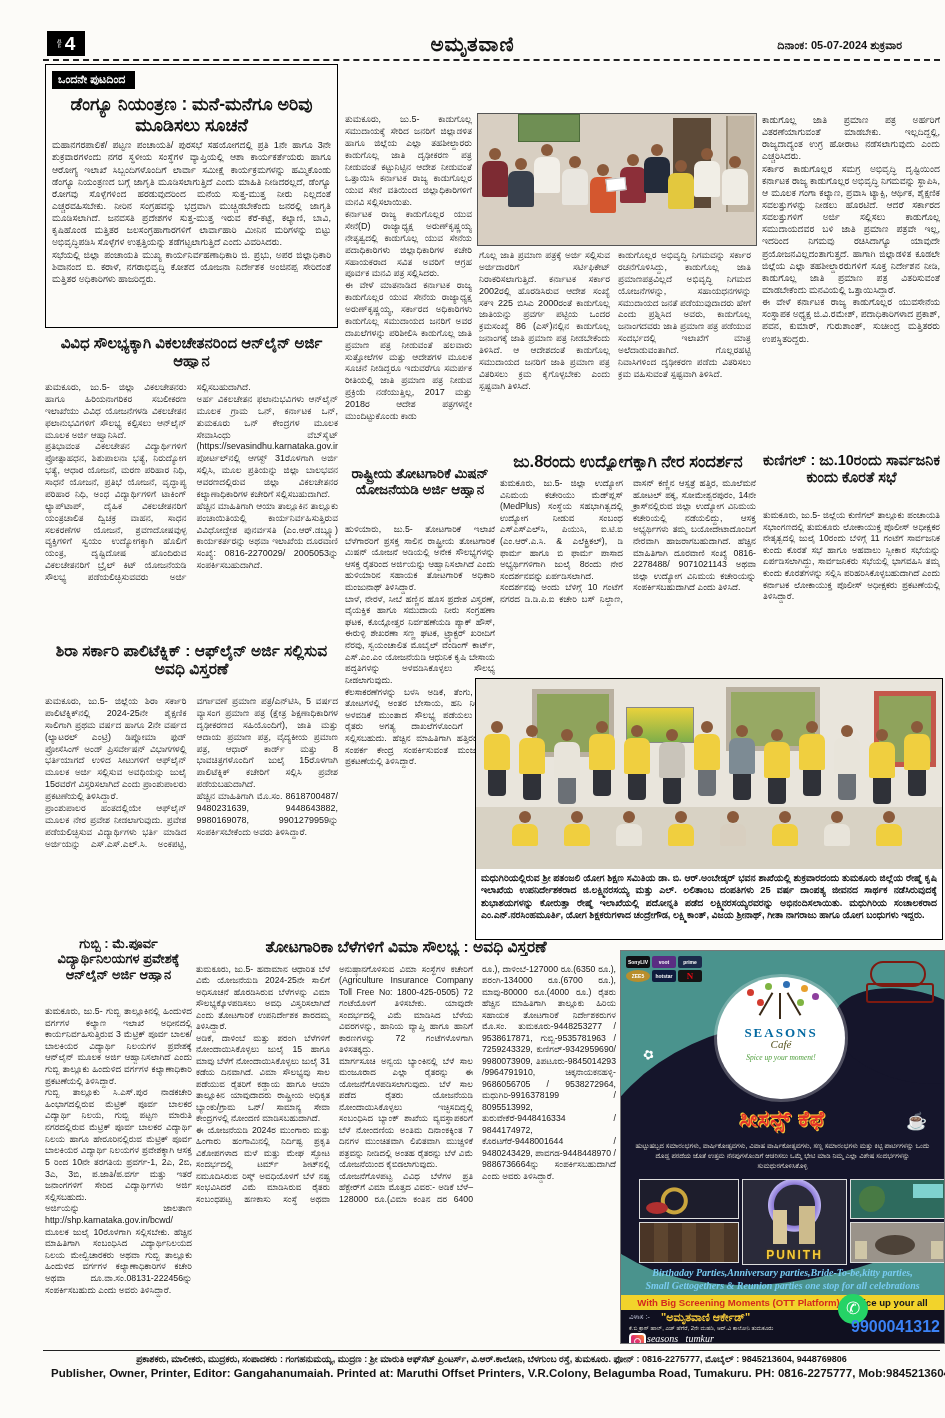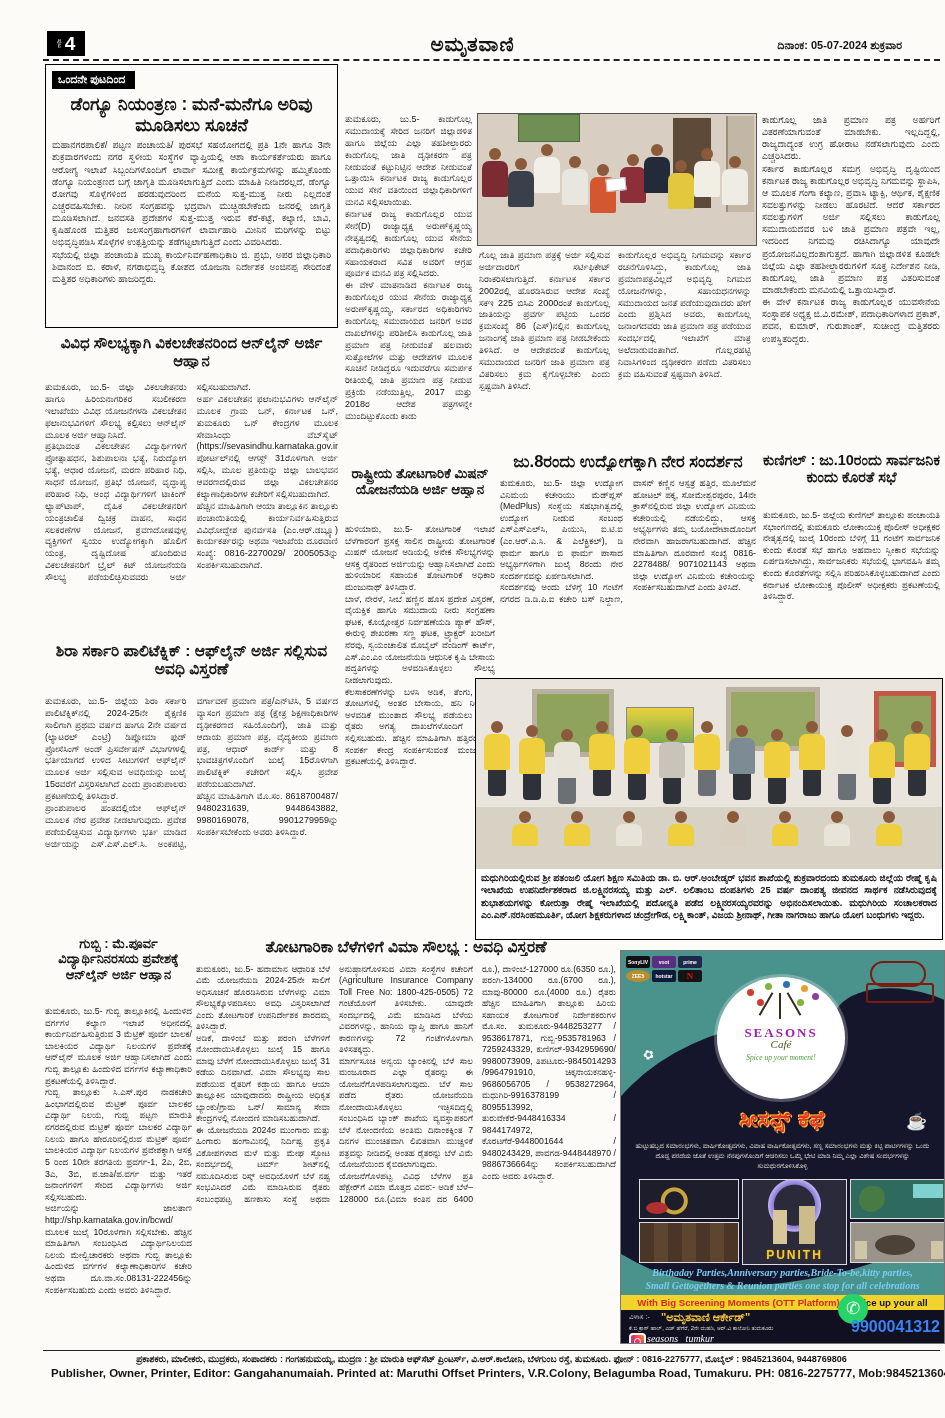--- a/index.html
+++ b/index.html
@@ -79,21 +79,21 @@
   <div class="abs jt cols2" style="left:45px;top:382px;width:293px;height:250px;font-size:9px;">ತುಮಕೂರು, ಜು.5- ಜಿಲ್ಲಾ ವಿಕಲಚೇತನರು ಹಾಗೂ ಹಿರಿಯನಾಗರಿಕರ ಸಬಲೀಕರಣ ಇಲಾಖೆಯು ವಿವಿಧ ಯೋಜನೆಗಳಡಿ ವಿಕಲಚೇತನ ಫಲಾನುಭವಿಗಳಿಗೆ ಸೌಲಭ್ಯ ಕಲ್ಪಿಸಲು ಆನ್‌ಲೈನ್ ಮೂಲಕ ಅರ್ಜಿ ಆಹ್ವಾನಿಸಿದೆ.
 ಪ್ರತಿಭಾವಂತ ವಿಕಲಚೇತನ ವಿದ್ಯಾರ್ಥಿಗಳಿಗೆ ಪ್ರೋತ್ಸಾಹಧನ, ಶಿಶುಪಾಲನಾ ಭತ್ಯೆ, ನಿರುದ್ಯೋಗ ಭತ್ಯೆ, ಆಧಾರ ಯೋಜನೆ, ಮರಣ ಪರಿಹಾರ ನಿಧಿ, ಸಾಧನೆ ಯೋಜನೆ, ಪ್ರತಿಭೆ ಯೋಜನೆ, ವೃದ್ಧಾಪ್ಯ ಪರಿಹಾರ ನಿಧಿ, ಅಂಧ ವಿದ್ಯಾರ್ಥಿಗಳಿಗೆ ಟಾಕಿಂಗ್ ಲ್ಯಾಪ್‌ಟಾಪ್, ದೈಹಿಕ ವಿಕಲಚೇತನರಿಗೆ ಯಂತ್ರಚಾಲಿತ ದ್ವಿಚಕ್ರ ವಾಹನ, ಸಾಧನ ಸಲಕರಣೆಗಳ ಯೋಜನೆ, ಶ್ರವಣದೋಷವುಳ್ಳ ವ್ಯಕ್ತಿಗಳಿಗೆ ಸ್ವಯಂ ಉದ್ಯೋಗಕ್ಕಾಗಿ ಹೊಲಿಗೆ ಯಂತ್ರ, ದೃಷ್ಟಿದೋಷ ಹೊಂದಿರುವ ವಿಕಲಚೇತನರಿಗೆ ಬ್ರೈಲ್ ಕಿಟ್ ಯೋಜನೆಯಡಿ ಸೌಲಭ್ಯ ಪಡೆಯಲಿಚ್ಛಿಸುವವರು ಅರ್ಜಿ ಸಲ್ಲಿಸಬಹುದಾಗಿದೆ.
 ಅರ್ಹ ವಿಕಲಚೇತನ ಫಲಾನುಭವಿಗಳು ಆನ್‌ಲೈನ್ ಮೂಲಕ ಗ್ರಾಮ ಒನ್, ಕರ್ನಾಟಕ ಒನ್, ತುಮಕೂರು ಒನ್ ಕೇಂದ್ರಗಳ ಮೂಲಕ ಸೇವಾಸಿಂಧು ವೆಬ್‌ಸೈಟ್ (https://sevasindhu.karnataka.gov.in/Sevasindhu/DepartmentServicesKannada) ಪೋರ್ಟಲ್‌ನಲ್ಲಿ ಆಗಸ್ಟ್ 31ರೊಳಗಾಗಿ ಅರ್ಜಿ ಸಲ್ಲಿಸಿ, ಮೂಲ ಪ್ರತಿಯನ್ನು ಜಿಲ್ಲಾ ಬಾಲಭವನ ಆವರಣದಲ್ಲಿರುವ ಜಿಲ್ಲಾ ವಿಕಲಚೇತನರ ಕಲ್ಯಾಣಾಧಿಕಾರಿಗಳ ಕಚೇರಿಗೆ ಸಲ್ಲಿಸಬಹುದಾಗಿದೆ.
 ಹೆಚ್ಚಿನ ಮಾಹಿತಿಗಾಗಿ ಆಯಾ ತಾಲ್ಲೂಕಿನ ತಾಲ್ಲೂಕು ಪಂಚಾಯಿತಿಯಲ್ಲಿ ಕಾರ್ಯನಿರ್ವಹಿಸುತ್ತಿರುವ ವಿವಿಧೋದ್ದೇಶ ಪುನರ್ವಸತಿ (ಎಂ.ಆರ್.ಡಬ್ಲ್ಯೂ) ಕಾರ್ಯಕರ್ತರನ್ನು ಅಥವಾ ಇಲಾಖೆಯ ದೂರವಾಣಿ ಸಂಖ್ಯೆ: 0816-2270029/ 2005053ನ್ನು ಸಂಪರ್ಕಿಸಬಹುದಾಗಿದೆ.</div>
 
   <div class="abs hd" style="left:45px;top:642px;width:293px;font-size:15.5px;text-align:center;">ಶಿರಾ ಸರ್ಕಾರಿ ಪಾಲಿಟೆಕ್ನಿಕ್ : ಆಫ್‌ಲೈನ್ ಅರ್ಜಿ ಸಲ್ಲಿಸುವ ಅವಧಿ ವಿಸ್ತರಣೆ</div>
   <div class="abs jt cols2" style="left:45px;top:696px;width:293px;height:234px;font-size:9px;">ತುಮಕೂರು, ಜು.5- ಜಿಲ್ಲೆಯ ಶಿರಾ ಸರ್ಕಾರಿ ಪಾಲಿಟೆಕ್ನಿಕ್‌ನಲ್ಲಿ 2024-25ನೇ ಶೈಕ್ಷಣಿಕ ಸಾಲಿಗಾಗಿ ಪ್ರಥಮ ವರ್ಷದ ಹಾಗೂ 2ನೇ ವರ್ಷದ (ಲ್ಯಾಟರಲ್ ಎಂಟ್ರಿ) ಡಿಪ್ಲೋಮಾ ಫುಡ್ ಪ್ರೋಸೆಸಿಂಗ್ ಅಂಡ್ ಪ್ರಿಸರ್ವೇಷನ್ ವಿಭಾಗಗಳಲ್ಲಿ ಭರ್ತಿಯಾಗದೆ ಉಳಿದ ಸೀಟುಗಳಿಗೆ ಆಫ್‌ಲೈನ್ ಮೂಲಕ ಅರ್ಜಿ ಸಲ್ಲಿಸುವ ಅವಧಿಯನ್ನು ಜುಲೈ 15ರವರೆಗೆ ವಿಸ್ತರಿಸಲಾಗಿದೆ ಎಂದು ಪ್ರಾಂಶುಪಾಲರು ಪ್ರಕಟಣೆಯಲ್ಲಿ ತಿಳಿಸಿದ್ದಾರೆ.
 ಪ್ರಾಂಶುಪಾಲರ ಹಂತದಲ್ಲಿಯೇ ಆಫ್‌ಲೈನ್ ಮೂಲಕ ನೇರ ಪ್ರವೇಶ ನೀಡಲಾಗುವುದು. ಪ್ರವೇಶ ಪಡೆಯಲಿಚ್ಛಿಸುವ ವಿದ್ಯಾರ್ಥಿಗಳು ಭರ್ತಿ ಮಾಡಿದ ಅರ್ಜಿಯನ್ನು ಎಸ್.ಎಸ್.ಎಲ್.ಸಿ. ಅಂಕಪಟ್ಟಿ, ವರ್ಗಾವಣೆ ಪ್ರಮಾಣ ಪತ್ರ/ಎನ್‌ಟಿಸಿ, 5 ವರ್ಷದ ವ್ಯಾಸಂಗ ಪ್ರಮಾಣ ಪತ್ರ (ಕ್ಷೇತ್ರ ಶಿಕ್ಷಣಾಧಿಕಾರಿಗಳ ದೃಢೀಕರಣದ ಸಹಿಯೊಂದಿಗೆ), ಜಾತಿ ಮತ್ತು ಆದಾಯ ಪ್ರಮಾಣ ಪತ್ರ, ವೈದ್ಯಕೀಯ ಪ್ರಮಾಣ ಪತ್ರ, ಆಧಾರ್ ಕಾರ್ಡ್ ಮತ್ತು 8 ಭಾವಚಿತ್ರಗಳೊಂದಿಗೆ ಜುಲೈ 15ರೊಳಗಾಗಿ ಪಾಲಿಟೆಕ್ನಿಕ್ ಕಚೇರಿಗೆ ಸಲ್ಲಿಸಿ ಪ್ರವೇಶ ಪಡೆಯಬಹುದಾಗಿದೆ.
 ಹೆಚ್ಚಿನ ಮಾಹಿತಿಗಾಗಿ ಮೊ.ಸಂ. 8618700487/ 9480231639, 9448643882, 9980169078, 9901279959ನ್ನು ಸಂಪರ್ಕಿಸಬೇಕೆಂದು ಅವರು ತಿಳಿಸಿದ್ದಾರೆ.</div>
 
-  <div class="abs hd" style="left:45px;top:936px;width:147px;font-size:13px;">ಗುಬ್ಬಿ : ಮೆ.ಪೂರ್ವ ವಿದ್ಯಾರ್ಥಿನಿನರಸಯ ಪ್ರವೇಶಕ್ಕೆ ಆನ್‌ಲೈನ್ ಅರ್ಜಿ ಆಹ್ವಾನ</div>
+  <div class="abs hd" style="left:45px;top:936px;width:147px;font-size:13px;">ಗುಬ್ಬಿ : ಮೆ.ಪೂರ್ವ ವಿದ್ಯಾರ್ಥಿನಿಲಯಗಳ ಪ್ರವೇಶಕ್ಕೆ ಆನ್‌ಲೈನ್ ಅರ್ಜಿ ಆಹ್ವಾನ</div>
   <div class="abs jt" style="left:45px;top:1006px;width:147px;height:326px;font-size:8.8px;">ತುಮಕೂರು, ಜು.5- ಗುಬ್ಬಿ ತಾಲ್ಲೂಕಿನಲ್ಲಿ ಹಿಂದುಳಿದ ವರ್ಗಗಳ ಕಲ್ಯಾಣ ಇಲಾಖೆ ಅಧೀನದಲ್ಲಿ ಕಾರ್ಯನಿರ್ವಹಿಸುತ್ತಿರುವ 3 ಮೆಟ್ರಿಕ್ ಪೂರ್ವ ಬಾಲಕ/ ಬಾಲಕಿಯರ ವಿದ್ಯಾರ್ಥಿ ನಿಲಯಗಳ ಪ್ರವೇಶಕ್ಕೆ ಆನ್‌ಲೈನ್ ಮೂಲಕ ಅರ್ಜಿ ಆಹ್ವಾನಿಸಲಾಗಿದೆ ಎಂದು ಗುಬ್ಬಿ ತಾಲ್ಲೂಕು ಹಿಂದುಳಿದ ವರ್ಗಗಳ ಕಲ್ಯಾಣಾಧಿಕಾರಿ ಪ್ರಕಟಣೆಯಲ್ಲಿ ತಿಳಿಸಿದ್ದಾರೆ.
 ಗುಬ್ಬಿ ತಾಲ್ಲೂಕು ಸಿ.ಎಸ್.ಪುರ ನಾಡಕಚೇರಿ ಹಿಂಭಾಗದಲ್ಲಿರುವ ಮೆಟ್ರಿಕ್ ಪೂರ್ವ ಬಾಲಕರ ವಿದ್ಯಾರ್ಥಿ ನಿಲಯ, ಗುಬ್ಬಿ ಪಟ್ಟಣ ಮಾರುತಿ ನಗರದಲ್ಲಿರುವ ಮೆಟ್ರಿಕ್ ಪೂರ್ವ ಬಾಲಕರ ವಿದ್ಯಾರ್ಥಿ ನಿಲಯ ಹಾಗೂ ಹೇರೂರಿನಲ್ಲಿರುವ ಮೆಟ್ರಿಕ್ ಪೂರ್ವ ಬಾಲಕಿಯರ ವಿದ್ಯಾರ್ಥಿ ನಿಲಯಗಳ ಪ್ರವೇಶಕ್ಕಾಗಿ ಆಸಕ್ತ 5 ರಿಂದ 10ನೇ ತರಗತಿಯ ಪ್ರವರ್ಗ-1, 2ಎ, 2ಬಿ, 3ಎ, 3ಬಿ, ಪ.ಜಾತಿ/ಪ.ವರ್ಗ ಮತ್ತು ಇತರೆ ಜನಾಂಗಗಳಿಗೆ ಸೇರಿದ ವಿದ್ಯಾರ್ಥಿಗಳು ಅರ್ಜಿ ಸಲ್ಲಿಸಬಹುದು.
 ಅರ್ಜಿಯನ್ನು ಜಾಲತಾಣ http://shp.karnataka.gov.in/bcwd/ ಮೂಲಕ ಜುಲೈ 10ರೊಳಗಾಗಿ ಸಲ್ಲಿಸಬೇಕು. ಹೆಚ್ಚಿನ ಮಾಹಿತಿಗಾಗಿ ಸಂಬಂಧಿಸಿದ ವಿದ್ಯಾರ್ಥಿನಿಲಯದ ನಿಲಯ ಮೇಲ್ವಿಚಾರಕರು ಅಥವಾ ಗುಬ್ಬಿ ತಾಲ್ಲೂಕು ಹಿಂದುಳಿದ ವರ್ಗಗಳ ಕಲ್ಯಾಣಾಧಿಕಾರಿಗಳ ಕಚೇರಿ ಅಥವಾ ದೂ.ವಾ.ಸಂ.08131-222456ನ್ನು ಸಂಪರ್ಕಿಸಬಹುದು ಎಂದು ಅವರು ತಿಳಿಸಿದ್ದಾರೆ.</div>
 
 
   <div class="abs jt" style="left:345px;top:114px;width:127px;height:330px;font-size:9px;">ತುಮಕೂರು, ಜು.5- ಕಾಡುಗೊಲ್ಲ ಸಮುದಾಯಕ್ಕೆ ಸೇರಿದ ಜನರಿಗೆ ಜಿಲ್ಲಾಡಳಿತ ಹಾಗೂ ಜಿಲ್ಲೆಯ ಎಲ್ಲಾ ತಹಶೀಲ್ದಾರರು ಕಾಡುಗೊಲ್ಲ ಜಾತಿ ದೃಢೀಕರಣ ಪತ್ರ ನೀಡುವಂತೆ ಕಟ್ಟುನಿಟ್ಟಿನ ಆದೇಶ ನೀಡುವಂತೆ ಒತ್ತಾಯಿಸಿ ಕರ್ನಾಟಕ ರಾಜ್ಯ ಕಾಡುಗೊಲ್ಲರ ಯುವ ಸೇನೆ ವತಿಯಿಂದ ಜಿಲ್ಲಾಧಿಕಾರಿಗಳಿಗೆ ಮನವಿ ಸಲ್ಲಿಸಲಾಯಿತು.
 ಕರ್ನಾಟಕ ರಾಜ್ಯ ಕಾಡುಗೊಲ್ಲರ ಯುವ ಸೇನೆ(D) ರಾಜ್ಯಾಧ್ಯಕ್ಷ ಅರುಣ್‌ಕೃಷ್ಣಯ್ಯ ನೇತೃತ್ವದಲ್ಲಿ ಕಾಡುಗೊಲ್ಲ ಯುವ ಸೇನೆಯ ಪದಾಧಿಕಾರಿಗಳು ಜಿಲ್ಲಾಧಿಕಾರಿಗಳ ಕಚೇರಿ ಸಹಾಯಕರಾದ ಸವಿತ ಅವರಿಗೆ ಆಗ್ರಹ ಪೂರ್ವಕ ಮನವಿ ಪತ್ರ ಸಲ್ಲಿಸಿದರು.
 ಈ ವೇಳೆ ಮಾತನಾಡಿದ ಕರ್ನಾಟಕ ರಾಜ್ಯ ಕಾಡುಗೊಲ್ಲರ ಯುವ ಸೇನೆಯ ರಾಜ್ಯಾಧ್ಯಕ್ಷ ಅರುಣ್‌ಕೃಷ್ಣಯ್ಯ, ಸರ್ಕಾರದ ಅಧಿಕಾರಿಗಳು ಕಾಡುಗೊಲ್ಲ ಸಮುದಾಯದ ಜನರಿಗೆ ಅವರ ದಾಖಲೆಗಳನ್ನು ಪರಿಶೀಲಿಸಿ ಕಾಡುಗೊಲ್ಲ ಜಾತಿ ಪ್ರಮಾಣ ಪತ್ರ ನೀಡುವಂತೆ ಹಲವಾರು ಸುತ್ತೋಲೆಗಳ ಮತ್ತು ಆದೇಶಗಳ ಮೂಲಕ ಸೂಚನೆ ನೀಡಿದ್ದರೂ ಇದುವರೆಗೂ ಸಮರ್ಪಕ ರೀತಿಯಲ್ಲಿ ಜಾತಿ ಪ್ರಮಾಣ ಪತ್ರ ನೀಡುವ ಪ್ರಕ್ರಿಯೆ ನಡೆಯುತ್ತಿಲ್ಲ, 2017 ಮತ್ತು 2018ರ ಆದೇಶ ಪತ್ರಗಳನ್ನೇ ಮುಂದಿಟ್ಟುಕೊಂಡು ಕಾಡು</div>
 
   <div class="abs photo" style="left:477px;top:113px;width:278px;height:131px;background:#d8cfc2;">
@@ -300,21 +300,21 @@
       <div class="branch" style="left:62px;top:16px;transform:rotate(0deg);"></div>
       <div class="branch" style="left:48px;top:14px;transform:rotate(30deg);"></div>
       <div class="branch" style="left:76px;top:14px;transform:rotate(-30deg);"></div>
       <div class="dot" style="left:30px;top:12px;background:#d23a2e;"></div>
       <div class="dot" style="left:48px;top:6px;background:#7fb441;"></div>
       <div class="dot" style="left:66px;top:4px;background:#2e6fb4;"></div>
       <div class="dot" style="left:84px;top:8px;background:#e8a02c;"></div>
       <div class="dot" style="left:95px;top:16px;background:#8e3f9e;"></div>
       <div class="dot" style="left:40px;top:22px;background:#d23a2e;"></div>
       <div class="dot" style="left:80px;top:22px;background:#7fb441;"></div>
-      <div style="margin-top:48px;font-family:'Liberation Serif',serif;font-size:13px;letter-spacing:2px;color:#a21caf;font-weight:bold;">SEASONS</div>
+      <div style="margin-top:48px;font-family:'Liberation Serif',serif;font-size:13px;letter-spacing:2px;color:#0369a1;font-weight:bold;">SEASONS</div>
       <div style="font-family:'Liberation Serif',serif;font-style:italic;font-size:11px;color:#55531f;margin-top:-3px;">Café</div>
       <div style="font-family:'Liberation Serif',serif;font-style:italic;font-size:7.5px;color:#4f9e3c;margin-top:3px;">Spice up your moment!</div>
     </div>
 
     <span class="abs" style="left:22px;top:96px;color:#fff;font-size:13px;transform:rotate(-25deg);">✿</span>
     <span class="abs" style="right:16px;top:160px;color:#fff;font-size:17px;">☕</span>
 
     <div class="abs ad-title-kn" style="left:0;top:156px;width:100%;text-align:center;font-size:21px;">ಸೀಸನ್ಸ್ ಕೆಫೆ</div>
 
     <div class="abs" style="left:12px;top:190px;width:299px;color:#f3efe2;font-size:6.8px;text-align:center;line-height:1.5;overflow:hidden;height:34px;">ಹುಟ್ಟುಹಬ್ಬದ ಸಮಾರಂಭಗಳು, ವಾರ್ಷಿಕೋತ್ಸವಗಳು, ವಿವಾಹ ವಾರ್ಷಿಕೋತ್ಸವಗಳು, ಸಣ್ಣ ಸಮಾರಂಭಗಳು ಮತ್ತು ಕಿಟ್ಟಿ ಪಾರ್ಟಿಗಳನ್ನು ಒಂದು ದೊಡ್ಡ ಪರದೆಯ ಜೊತೆ ಉತ್ತಮ ನೆನಪುಗಳೊಂದಿಗೆ ಆಚರಿಸಲು ಒಮ್ಮೆ ಭೇಟಿ ಮಾಡಿ ನಿಮ್ಮ ಎಲ್ಲಾ ವಿಶೇಷ ಸಂದರ್ಭಗಳನ್ನು ಸುಮಧುರಗೊಳಿಸಿಕೊಳ್ಳಿ</div>

